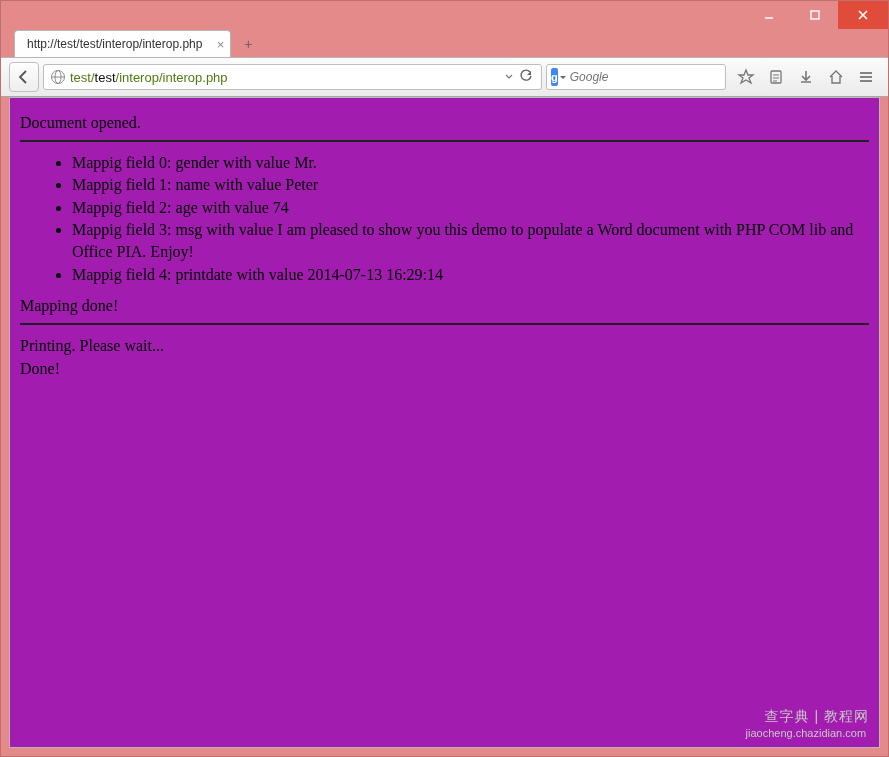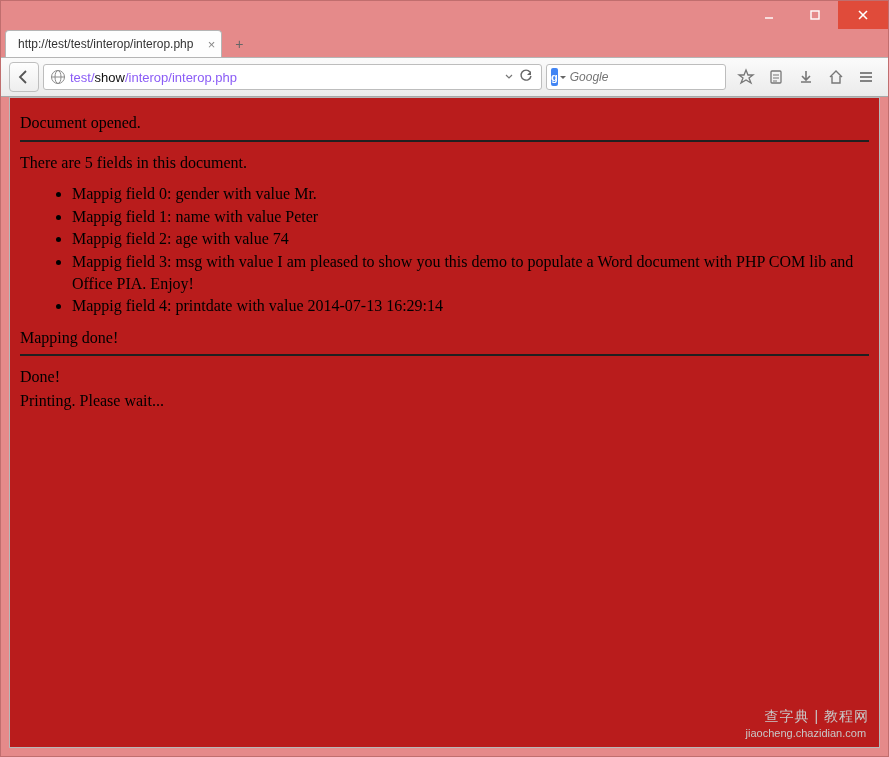--- a/index.html
+++ b/index.html
@@ -12,21 +12,21 @@
       height: 28px; display: flex; justify-content: flex-end; align-items: stretch;
       padding: 0; background: #e58a8a;
     }
     .win-btn {
       width: 46px; display: flex; align-items: center; justify-content: center;
       color: #fff; font-size: 12px;
     }
     .win-btn.close { background: #e04b3a; width: 50px; }
     .win-btn svg { stroke: #fff; }
     .tabstrip {
-      height: 28px; display: flex; align-items: flex-end; padding-left: 4px; gap: 0;
+      height: 28px; display: flex; align-items: flex-end; padding-left: 13px; gap: 0;
     }
     .tab {
       height: 27px; background: #fefefe; border: 1px solid #b5b5b5; border-bottom: none;
       border-top-left-radius: 4px; border-top-right-radius: 4px;
       display: flex; align-items: center; padding: 0 28px 0 12px; font-size: 12px; color: #333;
       min-width: 200px; position: relative;
     }
     .tab-close { position: absolute; right: 6px; font-size: 13px; color: #888; }
     .new-tab {
       width: 26px; height: 22px; display: flex; align-items: center; justify-content: center;
@@ -44,40 +44,40 @@
       width: 30px; height: 30px; border: 1px solid #bfbfbf; border-radius: 4px;
       background: linear-gradient(#fefefe,#eee); display: flex; align-items: center;
       justify-content: center;
     }
     .urlbox {
       flex: 1; height: 26px; border: 1px solid #bdbdbd; border-radius: 3px; background: #fff;
       display: flex; align-items: center; padding: 0 4px 0 6px; gap: 4px;
     }
     .globe-icon { width: 16px; height: 16px; flex-shrink: 0; }
     .url-text { flex: 1; font-size: 13px; color: #111; display: flex; align-items: baseline; }
-    .url-gray { color: #8b5cf6; }
+    .url-gray { color: #4d7c0f; }
     .url-ctrls { display: flex; align-items: center; gap: 6px; padding-right: 4px; }
     .url-ctrls span { color: #777; font-size: 12px; }
     .searchbox {
       width: 180px; height: 26px; border: 1px solid #bdbdbd; border-radius: 3px; background: #fff;
       display: flex; align-items: center; padding: 0 4px; gap: 4px;
     }
     .g-badge {
       width: 20px; height: 18px; background: #4285f4; color: #fff; font-size: 11px; font-weight: bold;
       display: flex; align-items: center; justify-content: center; border-radius: 2px; position: relative;
     }
     .g-badge::after { content: ""; border-left: 3px solid transparent; border-right: 3px solid transparent; border-top: 3px solid #666; position: absolute; right: -8px; }
     .searchbox input {
       flex: 1; border: none; outline: none; font-size: 12px; font-style: italic; color: #a21caf;
       margin-left: 8px; background: transparent;
     }
     .search-glass { width: 14px; height: 14px; }
     .toolbar-right { display: flex; align-items: center; gap: 2px; padding-left: 2px; }
     .content {
-      flex: 1; margin: 0 8px 8px 8px; background: #b91c1c; border: 1px solid #b8b8b8;
+      flex: 1; margin: 0 8px 8px 8px; background: #a21caf; border: 1px solid #b8b8b8;
       padding: 12px 10px; font-family: "Times New Roman", Times, serif; font-size: 16px;
       line-height: 1.35; color: #000; overflow: auto; position: relative;
     }
     .content hr { border: none; border-top: 2px solid #202020; margin: 6px 0 10px 0; }
     .content p { margin: 2px 0; }
     .content ul { margin: 10px 0 10px 52px; }
     .content li { margin: 1px 0; }
     .watermark {
       position: absolute; right: 10px; bottom: 6px; font-family: Tahoma, Arial; font-size: 11px;
       color: #c8c8c8;
@@ -126,21 +126,21 @@
     </div>
 
     <div class="urlbox">
       <svg class="globe-icon" viewBox="0 0 16 16">
         <circle cx="8" cy="8" r="6.5" fill="none" stroke="#8b8b8b" stroke-width="1"></circle>
         <ellipse cx="8" cy="8" rx="3" ry="6.5" fill="none" stroke="#8b8b8b" stroke-width="1"></ellipse>
         <line x1="1.5" y1="8" x2="14.5" y2="8" stroke="#8b8b8b" stroke-width="1"></line>
       </svg>
       <div class="url-text">
         <span class="url-gray">test/</span>
-          <span>show</span>
+          <span>test</span>
           <span class="url-gray">/interop/interop.php</span>
       </div>
       <div class="url-ctrls">
         <span>
           <svg width="8" height="8" viewBox="0 0 8 8">
               <path d="M1 2 L4 5 L7 2" fill="none" stroke="#777" stroke-width="1.2"></path>
             </svg>
         </span>
         <span>
           <svg width="14" height="14" viewBox="0 0 14 14">
@@ -190,32 +190,31 @@
             <line x1="2" y1="8" x2="14" y2="8" stroke="#777" stroke-width="1.8"></line>
             <line x1="2" y1="12" x2="14" y2="12" stroke="#777" stroke-width="1.8"></line>
           </svg>
       </div>
     </div>
   </div>
 
   <div class="content">
     <p>Document opened.</p>
     <hr>
-    <p>There are 5 fields in this document.</p>
     <ul>
       <li>Mappig field 0: gender with value Mr.</li>
       <li>Mappig field 1: name with value Peter</li>
       <li>Mappig field 2: age with value 74</li>
       <li>Mappig field 3: msg with value I am pleased to show you this demo to populate a Word document with PHP COM lib and Office PIA. Enjoy!</li>
       <li>Mappig field 4: printdate with value 2014-07-13 16:29:14</li>
     </ul>
     <p>Mapping done!</p>
     <hr>
+    <p>Printing. Please wait...</p>
     <p>Done!</p>
-    <p>Printing. Please wait...</p>
 
     <div class="watermark">
       <div class="wm-top">查字典 | 教程网</div>
       <div>jiaocheng.chazidian.com</div>
     </div>
   </div>
 
 </div>
 
 </body></html>

